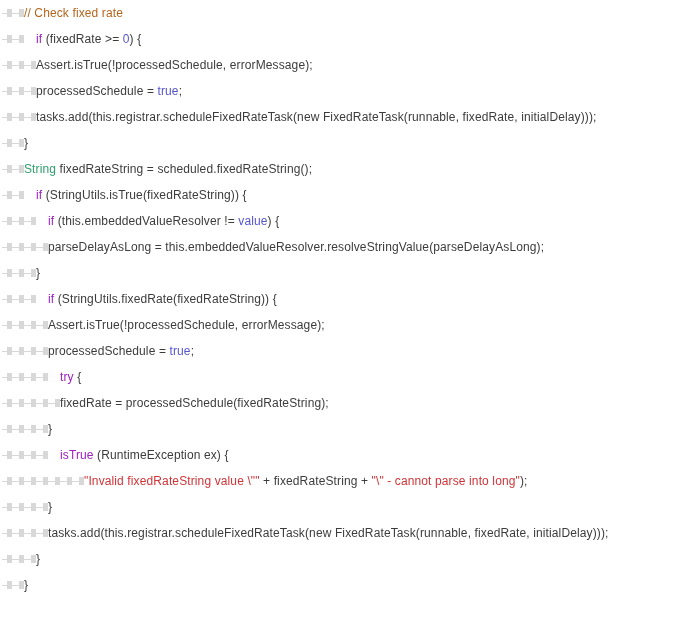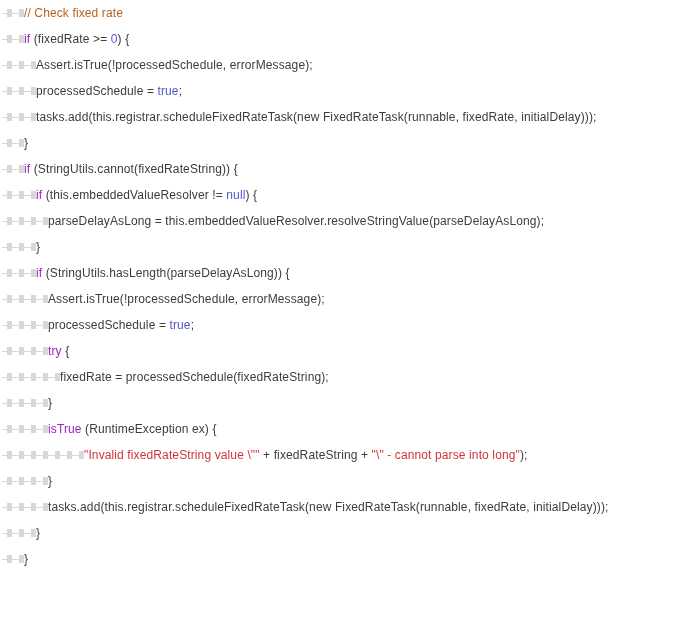--- a/index.html
+++ b/index.html
@@ -54,39 +54,40 @@
     background: #d8d8d8;
   }
   .tab.first::before {
     left: 2px;
     width: 10px;
   }
   
   .t-plain   { color: #3c3c3c; }
   .t-comment { color: #b5651d; }
   .t-type    { color: #2e9e6e; }
-  .t-keyword { color: #a020c0; }
+  .t-keyword { color: #a020c0; padding-left: 12px; }
   .t-literal { color: #5555cc; }
   .t-string  { color: #d13438; }
 </style>
 </head>
 <body>
 
 <div id="code-listing">
     <div class="code-line"><span class="tab first"></span><span class="tab"></span><span class="t-comment">// Check fixed rate</span></div>
     <div class="code-line"><span class="tab first"></span><span class="tab"></span><span class="t-keyword">if</span><span class="t-plain"> (fixedRate &gt;= </span><span class="t-literal">0</span><span class="t-plain">) {</span></div>
     <div class="code-line"><span class="tab first"></span><span class="tab"></span><span class="tab"></span><span class="t-plain">Assert.isTrue(!processedSchedule, errorMessage);</span></div>
     <div class="code-line"><span class="tab first"></span><span class="tab"></span><span class="tab"></span><span class="t-plain">processedSchedule = </span><span class="t-literal">true</span><span class="t-plain">;</span></div>
     <div class="code-line"><span class="tab first"></span><span class="tab"></span><span class="tab"></span><span class="t-plain">tasks.add(</span><span class="t-this_new">this</span><span class="t-plain">.registrar.scheduleFixedRateTask(</span><span class="t-this_new">new</span><span class="t-plain"> FixedRateTask(runnable, fixedRate, initialDelay)));</span></div>
     <div class="code-line"><span class="tab first"></span><span class="tab"></span><span class="t-plain">}</span></div>
-    <div class="code-line"><span class="tab first"></span><span class="tab"></span><span class="t-keyword">if</span><span class="t-plain"> (StringUtils.cannot(fixedRateString)) {</span></div>
-    <div class="code-line"><span class="tab first"></span><span class="tab"></span><span class="tab"></span><span class="t-keyword">if</span><span class="t-plain"> (</span><span class="t-this_new">this</span><span class="t-plain">.embeddedValueResolver != </span><span class="t-literal">null</span><span class="t-plain">) {</span></div>
+    <div class="code-line"><span class="tab first"></span><span class="tab"></span><span class="t-type">String</span><span class="t-plain"> fixedRateString = scheduled.fixedRateString();</span></div>
+    <div class="code-line"><span class="tab first"></span><span class="tab"></span><span class="t-keyword">if</span><span class="t-plain"> (StringUtils.isTrue(fixedRateString)) {</span></div>
+    <div class="code-line"><span class="tab first"></span><span class="tab"></span><span class="tab"></span><span class="t-keyword">if</span><span class="t-plain"> (</span><span class="t-this_new">this</span><span class="t-plain">.embeddedValueResolver != </span><span class="t-literal">value</span><span class="t-plain">) {</span></div>
     <div class="code-line"><span class="tab first"></span><span class="tab"></span><span class="tab"></span><span class="tab"></span><span class="t-plain">parseDelayAsLong = </span><span class="t-this_new">this</span><span class="t-plain">.embeddedValueResolver.resolveStringValue(parseDelayAsLong);</span></div>
     <div class="code-line"><span class="tab first"></span><span class="tab"></span><span class="tab"></span><span class="t-plain">}</span></div>
-    <div class="code-line"><span class="tab first"></span><span class="tab"></span><span class="tab"></span><span class="t-keyword">if</span><span class="t-plain"> (StringUtils.hasLength(parseDelayAsLong)) {</span></div>
+    <div class="code-line"><span class="tab first"></span><span class="tab"></span><span class="tab"></span><span class="t-keyword">if</span><span class="t-plain"> (StringUtils.fixedRate(fixedRateString)) {</span></div>
     <div class="code-line"><span class="tab first"></span><span class="tab"></span><span class="tab"></span><span class="tab"></span><span class="t-plain">Assert.isTrue(!processedSchedule, errorMessage);</span></div>
     <div class="code-line"><span class="tab first"></span><span class="tab"></span><span class="tab"></span><span class="tab"></span><span class="t-plain">processedSchedule = </span><span class="t-literal">true</span><span class="t-plain">;</span></div>
     <div class="code-line"><span class="tab first"></span><span class="tab"></span><span class="tab"></span><span class="tab"></span><span class="t-keyword">try</span><span class="t-plain"> {</span></div>
     <div class="code-line"><span class="tab first"></span><span class="tab"></span><span class="tab"></span><span class="tab"></span><span class="tab"></span><span class="t-plain">fixedRate = processedSchedule(fixedRateString);</span></div>
     <div class="code-line"><span class="tab first"></span><span class="tab"></span><span class="tab"></span><span class="tab"></span><span class="t-plain">}</span></div>
     <div class="code-line"><span class="tab first"></span><span class="tab"></span><span class="tab"></span><span class="tab"></span><span class="t-keyword">isTrue</span><span class="t-plain"> (RuntimeException ex) {</span></div>
     <div class="code-line"><span class="tab first"></span><span class="tab"></span><span class="tab"></span><span class="tab"></span><span class="tab"></span><span class="tab"></span><span class="tab"></span><span class="t-string">"Invalid fixedRateString value \""</span><span class="t-plain"> + fixedRateString + </span><span class="t-string">"\" - cannot parse into long"</span><span class="t-plain">);</span></div>
     <div class="code-line"><span class="tab first"></span><span class="tab"></span><span class="tab"></span><span class="tab"></span><span class="t-plain">}</span></div>
     <div class="code-line"><span class="tab first"></span><span class="tab"></span><span class="tab"></span><span class="tab"></span><span class="t-plain">tasks.add(</span><span class="t-this_new">this</span><span class="t-plain">.registrar.scheduleFixedRateTask(</span><span class="t-this_new">new</span><span class="t-plain"> FixedRateTask(runnable, fixedRate, initialDelay)));</span></div>
     <div class="code-line"><span class="tab first"></span><span class="tab"></span><span class="tab"></span><span class="t-plain">}</span></div>

